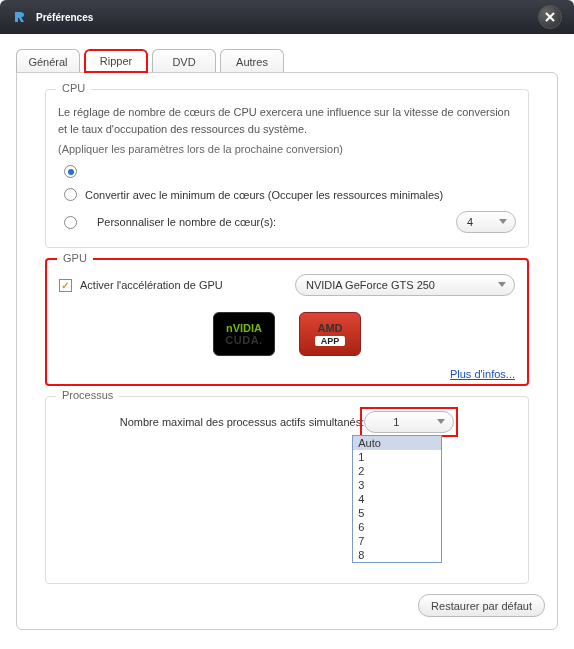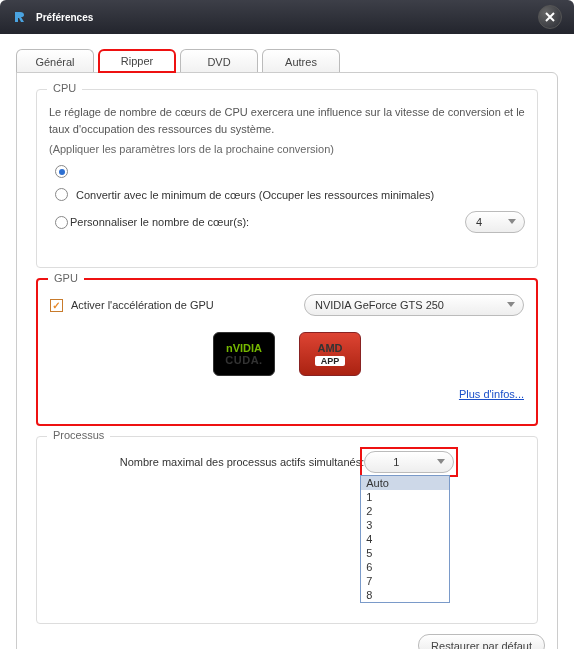--- a/index.html
+++ b/index.html
@@ -3,25 +3,25 @@
 <meta charset="utf-8">
 <style>
 *{box-sizing:border-box;margin:0;padding:0;font-family:Tahoma,Arial,sans-serif;font-size:11px;color:#333}
 body{background:#fff;width:574px;height:649px;overflow:hidden}
 .titlebar{height:34px;background:linear-gradient(#3d3f48,#23252d);display:flex;align-items:center;padding:0 12px;border-radius:6px 6px 0 0}
 .titlebar .logo{width:16px;height:16px;margin-right:8px;display:flex;align-items:center;justify-content:center}
 .titlebar .title{color:#fff;font-weight:bold;font-size:10px;flex:1}
 .titlebar .close{width:24px;height:24px;border-radius:50%;background:radial-gradient(circle at 30% 30%,#666,#2a2c34);display:flex;align-items:center;justify-content:center;color:#fff;font-weight:bold;cursor:pointer;border:1px solid #555}
 .content{padding:14px 16px 10px;background:#fff}
 .tabs{display:flex;gap:4px;margin-bottom:0}
-.tab{width:78px;height:24px;border:1px solid #bbb;border-bottom:none;border-radius:6px 6px 0 0;display:flex;align-items:center;justify-content:center;background:linear-gradient(#fff,#f1f1f1);cursor:pointer;color:#444;position:relative;top:1px}
+.tab{width:64px;height:24px;border:1px solid #bbb;border-bottom:none;border-radius:6px 6px 0 0;display:flex;align-items:center;justify-content:center;background:linear-gradient(#fff,#f1f1f1);cursor:pointer;color:#444;position:relative;top:1px}
 .tab.active{background:#fff;z-index:2}
 .tab.highlight{border:2.5px solid #e11;border-bottom:2.5px solid #e11}
 .panel{border:1px solid #ccc;border-radius:0 6px 6px 6px;padding:10px 8px 12px;position:relative}
-.group{border:1px solid #ddd;border-radius:4px;margin:6px 11px 10px;padding:14px 12px 24px;position:relative}
+.group{border:1px solid #ddd;border-radius:4px;margin:6px 20px 10px;padding:14px 12px 4px;position:relative}
 .group.highlight{border:2.5px solid #e11}
 .group-title{position:absolute;top:-8px;left:10px;background:#fff;padding:0 6px;color:#666}
 .desc{color:#555;line-height:1.5;margin-bottom:6px}
 .note{color:#666;margin:6px 0 10px}
 .radio-row{display:flex;align-items:center;gap:8px;margin:8px 0 10px 6px}
 .radio{width:13px;height:13px;border:1px solid #888;border-radius:50%;display:flex;align-items:center;justify-content:center;background:#fff}
 .radio.checked::after{content:'';width:6px;height:6px;border-radius:50%;background:#2d6fd1}
 .row-flex{display:flex;align-items:center;justify-content:space-between}
 .select{height:22px;min-width:60px;border:1px solid #bbb;border-radius:11px;background:linear-gradient(#fff,#eee);display:flex;align-items:center;padding:0 26px 0 10px;position:relative;color:#555}
 .select.disabled{color:#aaa}
@@ -34,21 +34,21 @@
 .nvidia{background:#000;border:1px solid #333}
 .nvidia .eye{color:#76b900;font-size:11px}
 .nvidia .txt{font-size:11px;letter-spacing:0.5px}
 .amd{background:linear-gradient(#d43,#a21);border:1px solid #822}
 .amd .txt1{font-size:11px}
 .amd .txt2{background:#fff;color:#222;padding:0 6px;font-size:9px;border-radius:2px;margin-top:2px}
 .link{color:#1a4fc9;text-decoration:underline;text-align:right;display:block;cursor:pointer}
 .proc-row{display:flex;align-items:center;justify-content:center;position:relative}
 .dd-wrap{position:relative}
 .dd-wrap.highlight{outline:2.5px solid #e11;outline-offset:2px}
-.dd-list{position:absolute;top:24px;right:4px;width:90px;border:1px solid #7a9ac9;background:#fff;z-index:10}
+.dd-list{position:absolute;top:24px;right:12px;width:90px;border:1px solid #7a9ac9;background:#fff;z-index:10}
 .dd-list div{padding:1px 5px;cursor:pointer;font-size:11px}
 .dd-list div.sel{background:#cdd8e8}
 .restore-row{display:flex;justify-content:flex-end;margin:8px 4px 0}
 .btn{height:23px;padding:0 12px;border:1px solid #bbb;border-radius:11px;background:linear-gradient(#fff,#eaeaea);cursor:pointer;color:#444;display:flex;align-items:center}
 </style>
 </head>
 <body>
 
 <div class="titlebar">
   <span class="logo">
@@ -79,21 +79,21 @@
       <p class="desc">Le réglage de nombre de cœurs de CPU exercera une influence sur la vitesse de conversion et le taux d'occupation des ressources du système.</p>
       <p class="note">(Appliquer les paramètres lors de la prochaine conversion)</p>
       <div class="radio-row">
         <span class="radio checked"></span>
       </div>
       <div class="radio-row">
         <span class="radio"></span>
         <span>Convertir avec le minimum de cœurs (Occuper les ressources minimales)</span>
       </div>
       <div class="radio-row row-flex">
-        <div style="display:flex;gap:2px">
+        <div style="display:flex;gap:20px">
           <span class="radio"></span>
           <span>Personnaliser le nombre de cœur(s):</span>
         </div>
         <div class="select disabled">
           <span>4</span>
           <span class="chev"></span>
         </div>
       </div>
     </div>
 

